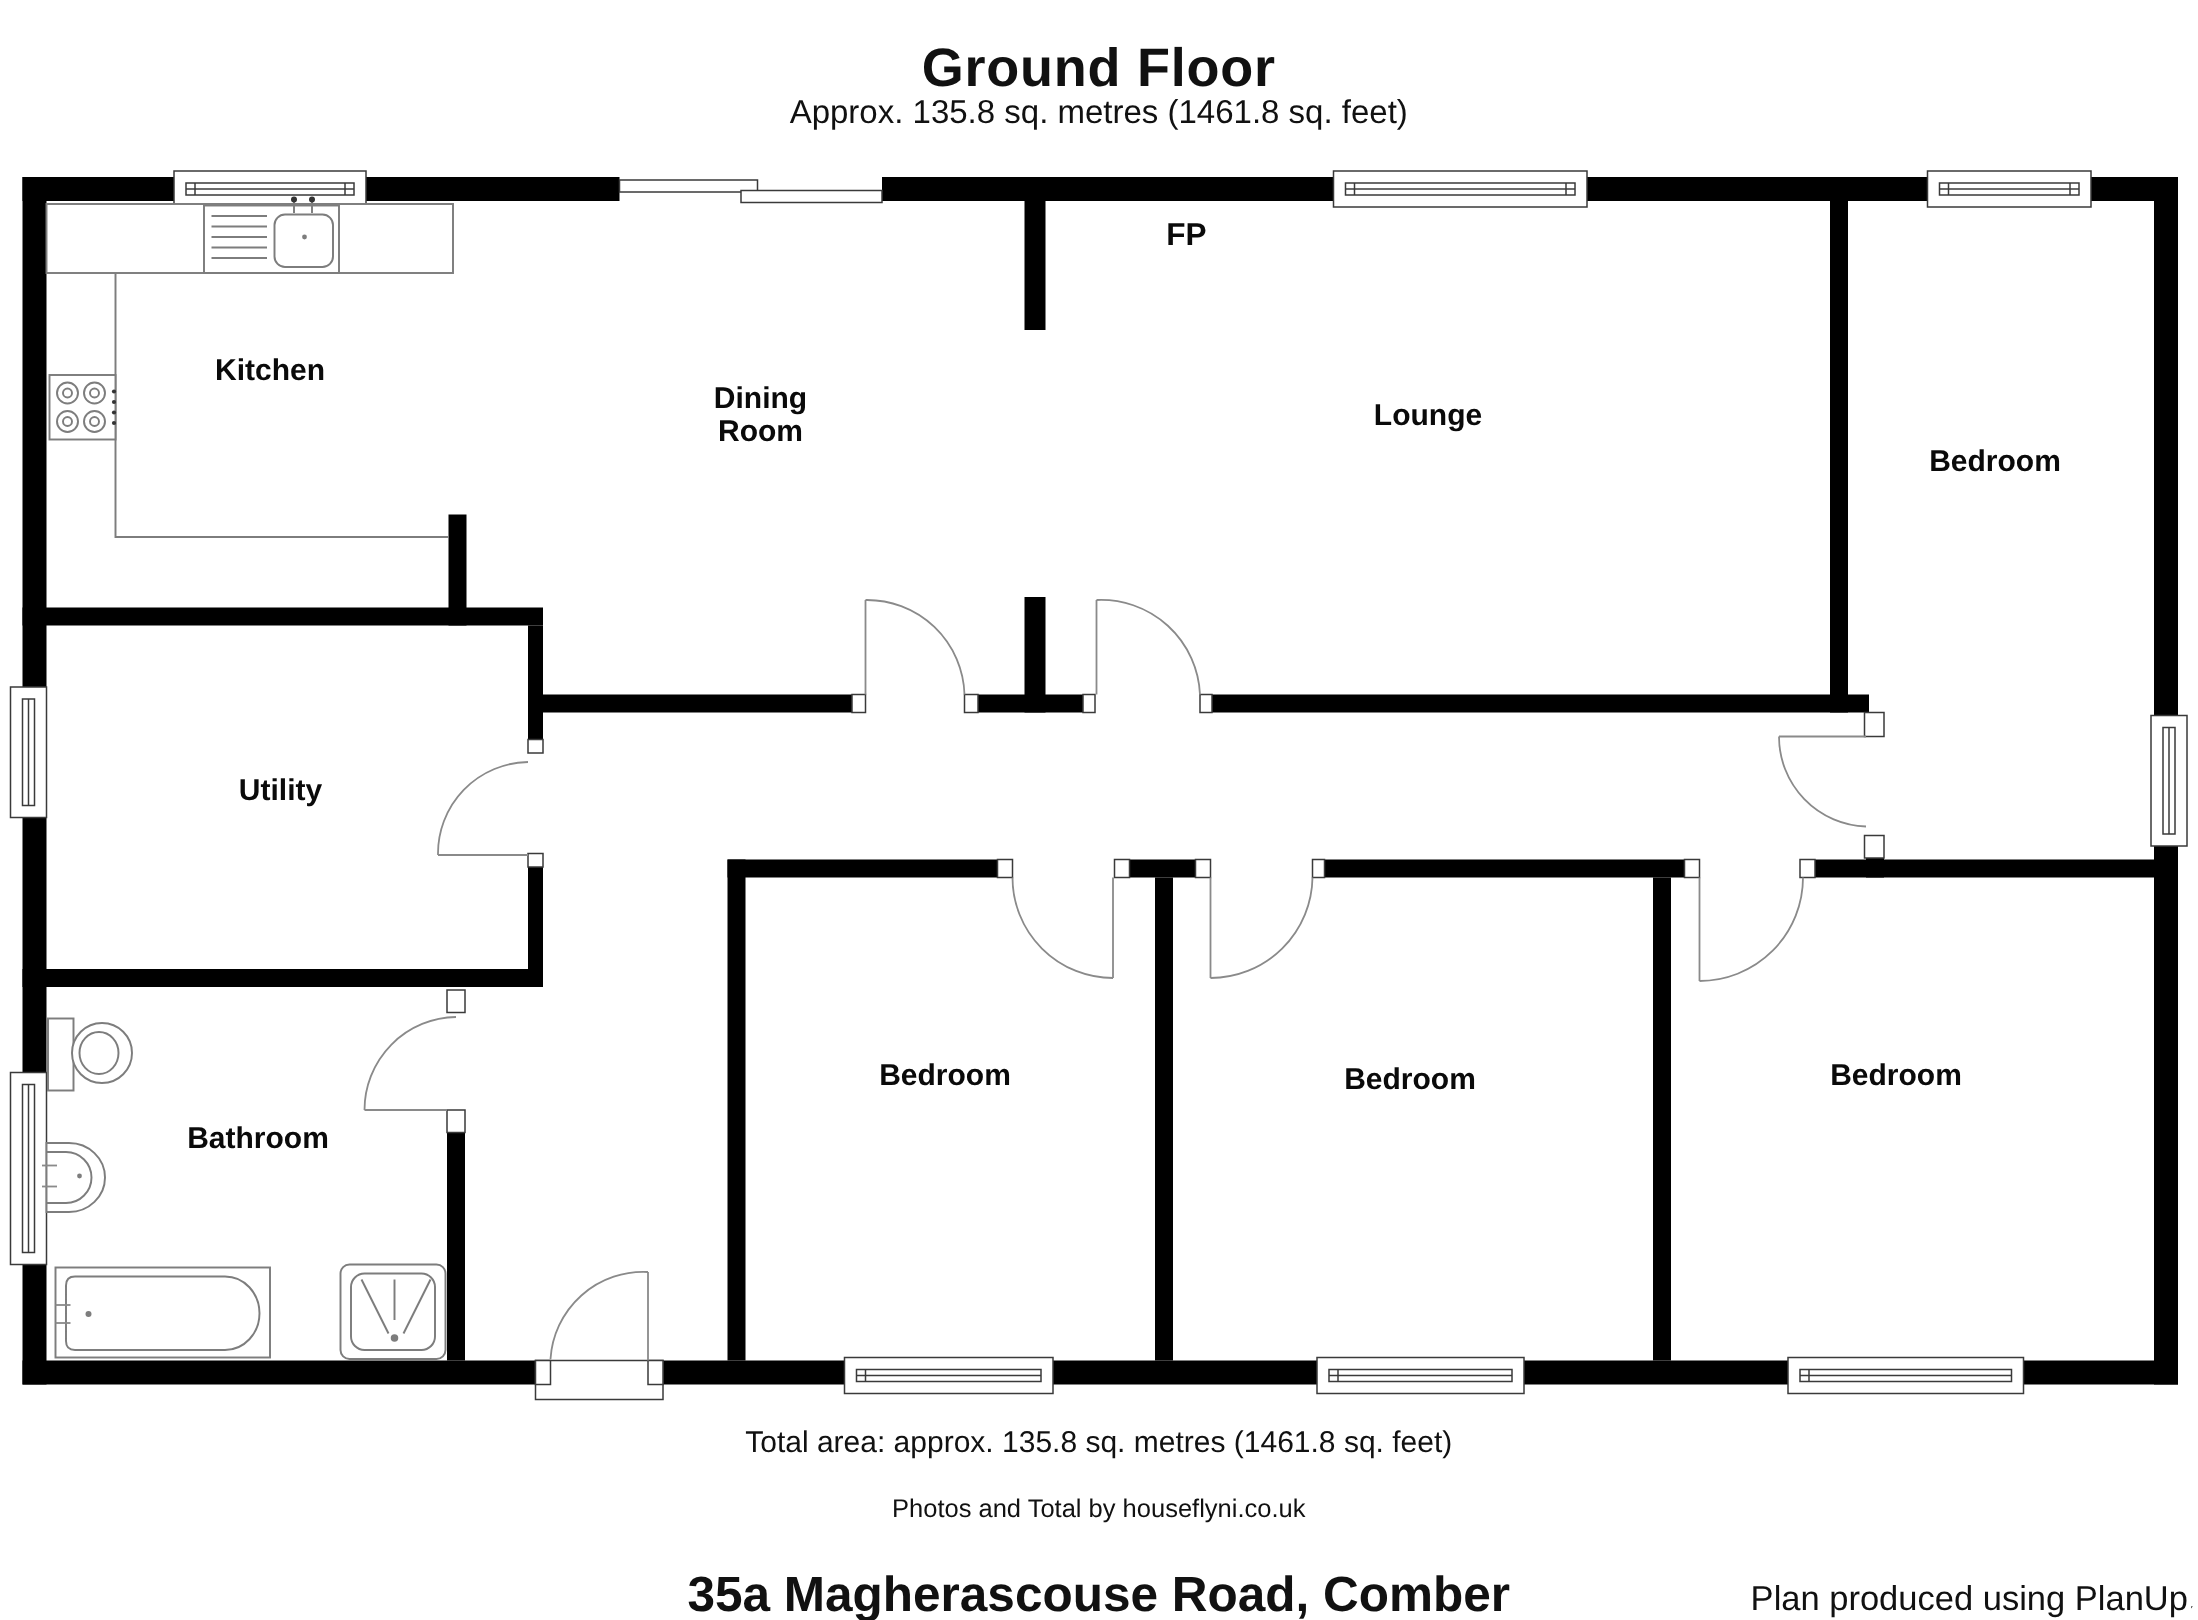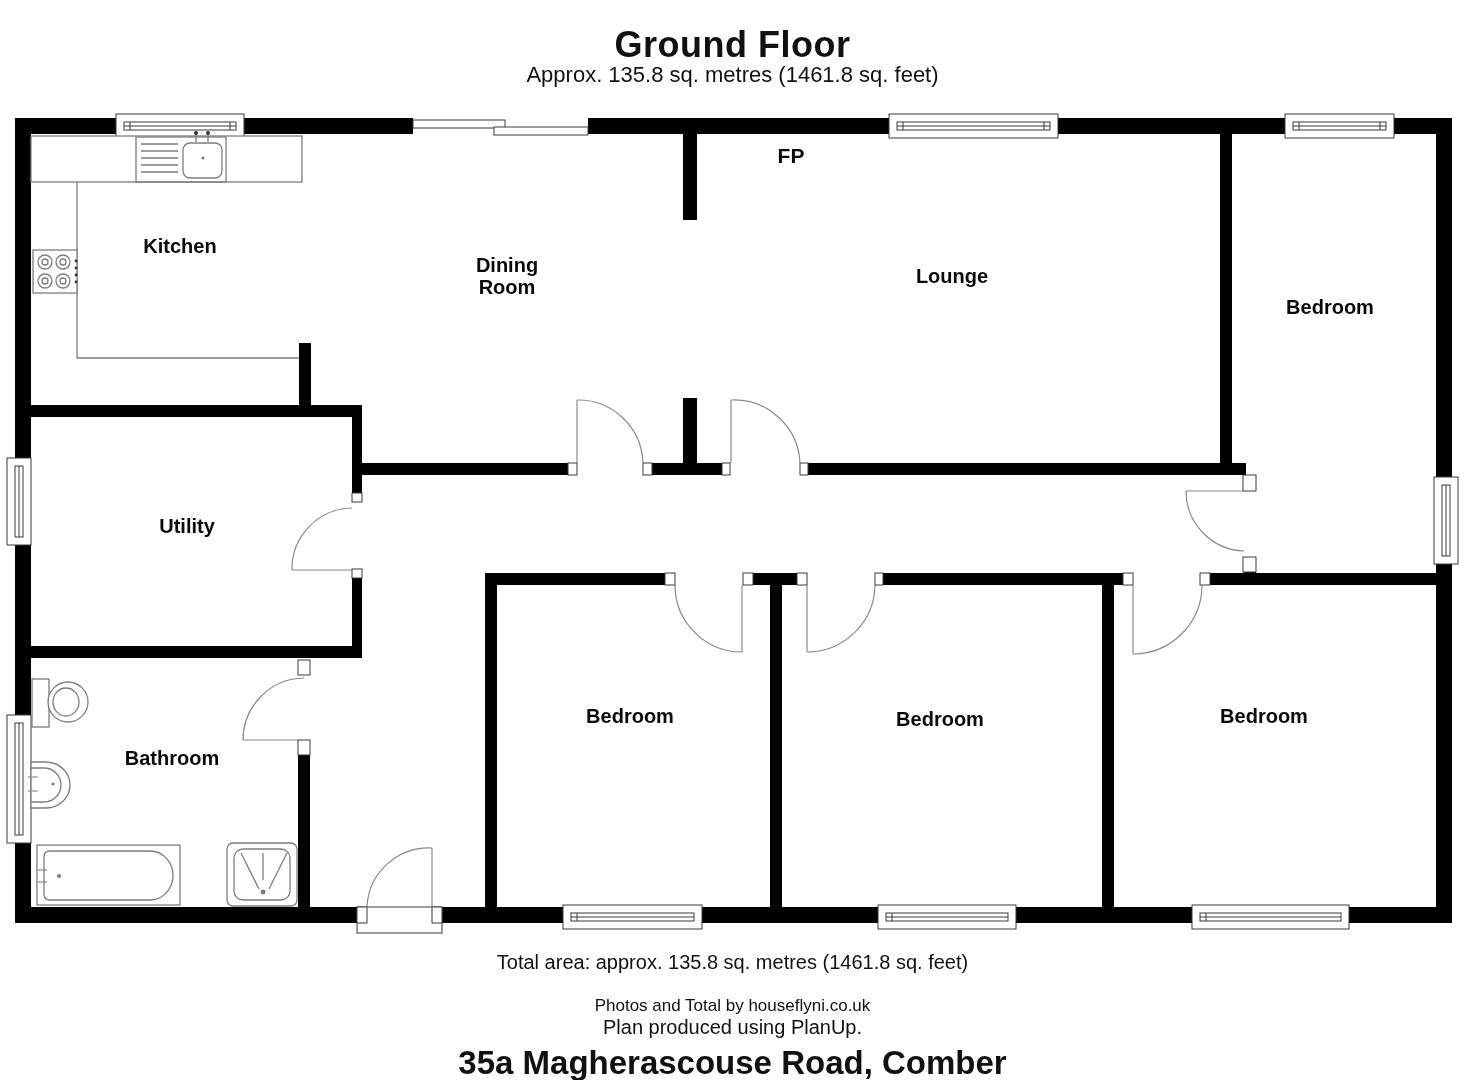--- a/index.html
+++ b/index.html
@@ -3,21 +3,21 @@
 <meta charset="utf-8">
 <style>
   html,body{margin:0;padding:0;background:#ffffff;}
   body{font-family:"Liberation Sans", sans-serif;}
   #canvas{position:relative;width:1465px;height:1080px;background:#fff;overflow:hidden;border-radius:20px;}
   .ctext{position:absolute;left:0;width:100%;text-align:center;color:#111;}
   #title{top:24px;font-size:36px;font-weight:bold;letter-spacing:0.5px;}
   #subtitle{top:62px;font-size:22px;}
   #total-area{top:951px;font-size:20px;}
   #credit1{top:996px;font-size:17px;}
-  #credit2{top:1016px;font-size:20px;}
+  #credit2{top:1052px;font-size:23px;text-align:right;}
   #address{top:1044px;font-size:33px;font-weight:bold;}
   svg{position:absolute;left:0;top:0;}
   .wall{fill:#000;stroke:none;}
   .jamb{fill:#fff;stroke:#3a3a3a;stroke-width:1;}
   .win{fill:#fff;stroke:#3a3a3a;stroke-width:1;}
   .winline{stroke:#3a3a3a;stroke-width:1;fill:none;}
   .fx{stroke:#7d7d7d;stroke-width:1.3;fill:#fff;}
   .fxl{stroke:#7d7d7d;stroke-width:1.3;fill:none;}
   .arc{stroke:#8a8a8a;stroke-width:1.2;fill:none;}
   .leaf{stroke:#8a8a8a;stroke-width:1.2;fill:none;}

